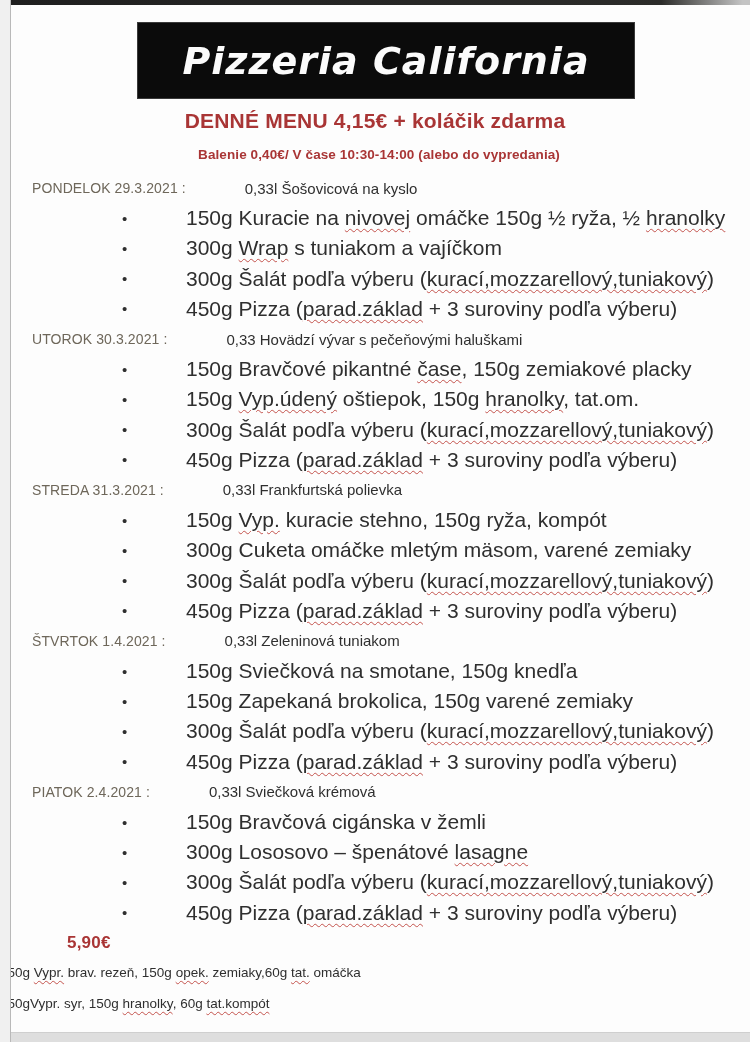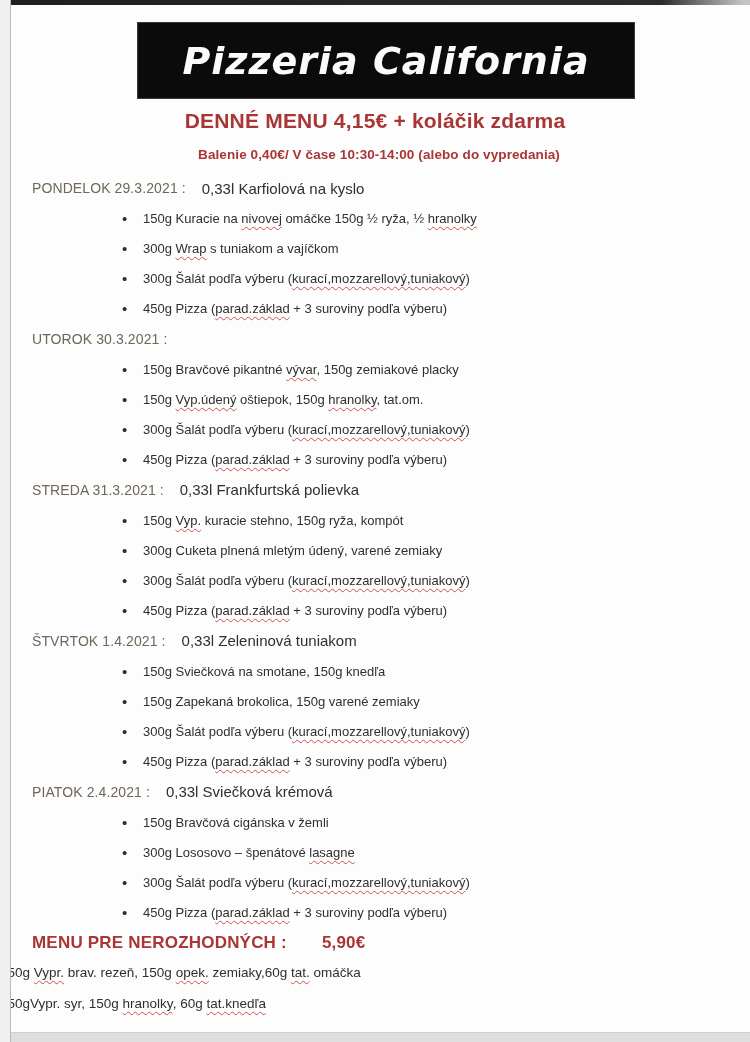--- a/index.html
+++ b/index.html
@@ -24,27 +24,27 @@
     font-family:"DejaVu Sans","Liberation Sans",sans-serif;
     font-weight:700;font-style:italic;font-size:38px;color:#fbfbfb;
     letter-spacing:1px;white-space:nowrap;}
   
   .title{position:absolute;left:0;right:0;top:109px;text-align:center;
     color:var(--accent-red,#a93535);font-size:21px;font-weight:600;letter-spacing:.2px;}
   .subtitle{position:absolute;left:8px;right:0;top:147px;text-align:center;
     color:var(--accent-red,#a93535);font-size:13.5px;font-weight:700;letter-spacing:.1px;}
   
   .menu-body{position:absolute;left:0;right:0;top:173px;}
-  .line{height:30.2px;display:flex;align-items:center;white-space:nowrap;}
+  .line{height:30.2px;display:flex;align-items:center;white-space:nowrap;gap:43px;}
   .day-line{padding-left:32px;}
   .day-label{color:var(--day-label,#6e675a);font-size:14px;letter-spacing:.1px;}
   .soup{color:var(--body-text,#2f2f2f);font-size:15px;margin-left:16px;}
   .item-line{padding-left:122px;}
   .bullet{width:21px;color:var(--body-text,#2f2f2f);font-size:15px;}
-  .item-text{color:var(--body-text,#2f2f2f);font-size:13px;}
+  .item-text{color:var(--body-text,#2f2f2f);font-size:21px;}
   .footer-heading-line{padding-left:32px;}
   .footer-heading-line .fh-label,
   .footer-heading-line .fh-price{
     color:var(--accent-red,#a93535);font-size:17px;font-weight:700;letter-spacing:.2px;}
   .footer-heading-line .fh-price{margin-left:35px;}
   .footer-item-line{}
   .footer-item-line .item-text{font-size:13.5px;}
   
   .sq{text-decoration-line:underline;text-decoration-style:wavy;
     text-decoration-color:#c4534d;text-decoration-thickness:1px;
@@ -61,44 +61,45 @@
   <div class="logo-box">
     <span>Pizzeria California</span>
   </div>
 
   <div class="title">DENNÉ MENU 4,15€ + koláčik zdarma</div>
   <div class="subtitle">Balenie 0,40€/ V čase 10:30-14:00 (alebo do vypredania)</div>
 
   <div class="menu-body" id="menu-body">
       <div class="line day-line">
         <span class="day-label">PONDELOK 29.3.2021 :</span>
-        <span class="soup">0,33l Karfiolová na kyslo</span>
+        <span class="soup">0,33l Šošovicová na kyslo</span>
       </div>
       <div class="line item-line">
         <span class="bullet">•</span>
         <span class="item-text">150g Kuracie na <span class="sq">nivovej</span> omáčke 150g ½ ryža, ½ <span class="sq">hranolky</span></span>
       </div>
       <div class="line item-line">
         <span class="bullet">•</span>
         <span class="item-text">300g <span class="sq">Wrap</span> s tuniakom a vajíčkom</span>
       </div>
       <div class="line item-line">
         <span class="bullet">•</span>
         <span class="item-text">300g Šalát podľa výberu (<span class="sq">kurací,mozzarellový,tuniakový</span>)</span>
       </div>
       <div class="line item-line">
         <span class="bullet">•</span>
         <span class="item-text">450g Pizza (<span class="sq">parad.základ</span> + 3 suroviny podľa výberu)</span>
       </div>
       <div class="line day-line">
         <span class="day-label">UTOROK 30.3.2021 :</span>
+        <span class="soup">0,33 Hovädzí vývar s pečeňovými haluškami</span>
       </div>
       <div class="line item-line">
         <span class="bullet">•</span>
-        <span class="item-text">150g Bravčové pikantné <span class="sq">vývar</span>, 150g zemiakové placky</span>
+        <span class="item-text">150g Bravčové pikantné <span class="sq">čase</span>, 150g zemiakové placky</span>
       </div>
       <div class="line item-line">
         <span class="bullet">•</span>
         <span class="item-text">150g <span class="sq">Vyp.údený</span> oštiepok, 150g <span class="sq">hranolky</span>, tat.om.</span>
       </div>
       <div class="line item-line">
         <span class="bullet">•</span>
         <span class="item-text">300g Šalát podľa výberu (<span class="sq">kurací,mozzarellový,tuniakový</span>)</span>
       </div>
       <div class="line item-line">
@@ -108,21 +109,21 @@
       <div class="line day-line">
         <span class="day-label">STREDA 31.3.2021 :</span>
         <span class="soup">0,33l Frankfurtská polievka</span>
       </div>
       <div class="line item-line">
         <span class="bullet">•</span>
         <span class="item-text">150g <span class="sq">Vyp.</span> kuracie stehno, 150g ryža, kompót</span>
       </div>
       <div class="line item-line">
         <span class="bullet">•</span>
-        <span class="item-text">300g Cuketa plnená mletým údený, varené zemiaky</span>
+        <span class="item-text">300g Cuketa omáčke mletým mäsom, varené zemiaky</span>
       </div>
       <div class="line item-line">
         <span class="bullet">•</span>
         <span class="item-text">300g Šalát podľa výberu (<span class="sq">kurací,mozzarellový,tuniakový</span>)</span>
       </div>
       <div class="line item-line">
         <span class="bullet">•</span>
         <span class="item-text">450g Pizza (<span class="sq">parad.základ</span> + 3 suroviny podľa výberu)</span>
       </div>
       <div class="line day-line">
@@ -159,23 +160,22 @@
       </div>
       <div class="line item-line">
         <span class="bullet">•</span>
         <span class="item-text">300g Šalát podľa výberu (<span class="sq">kurací,mozzarellový,tuniakový</span>)</span>
       </div>
       <div class="line item-line">
         <span class="bullet">•</span>
         <span class="item-text">450g Pizza (<span class="sq">parad.základ</span> + 3 suroviny podľa výberu)</span>
       </div>
       <div class="line footer-heading-line">
-        <span class="fh-label">MENU PRE NEROZHODNÝCH :</span>
         <span class="fh-price">5,90€</span>
       </div>
       <div class="line footer-item-line">
         <span class="item-text">150g <span class="sq">Vypr.</span> brav. rezeň, 150g <span class="sq">opek.</span> zemiaky,60g <span class="sq">tat.</span> omáčka</span>
       </div>
       <div class="line footer-item-line">
-        <span class="item-text">150gVypr. syr, 150g <span class="sq">hranolky</span>, 60g <span class="sq">tat.knedľa</span></span>
+        <span class="item-text">150gVypr. syr, 150g <span class="sq">hranolky</span>, 60g <span class="sq">tat.kompót</span></span>
       </div>
     </div>
 </div>
 
 </body></html>

